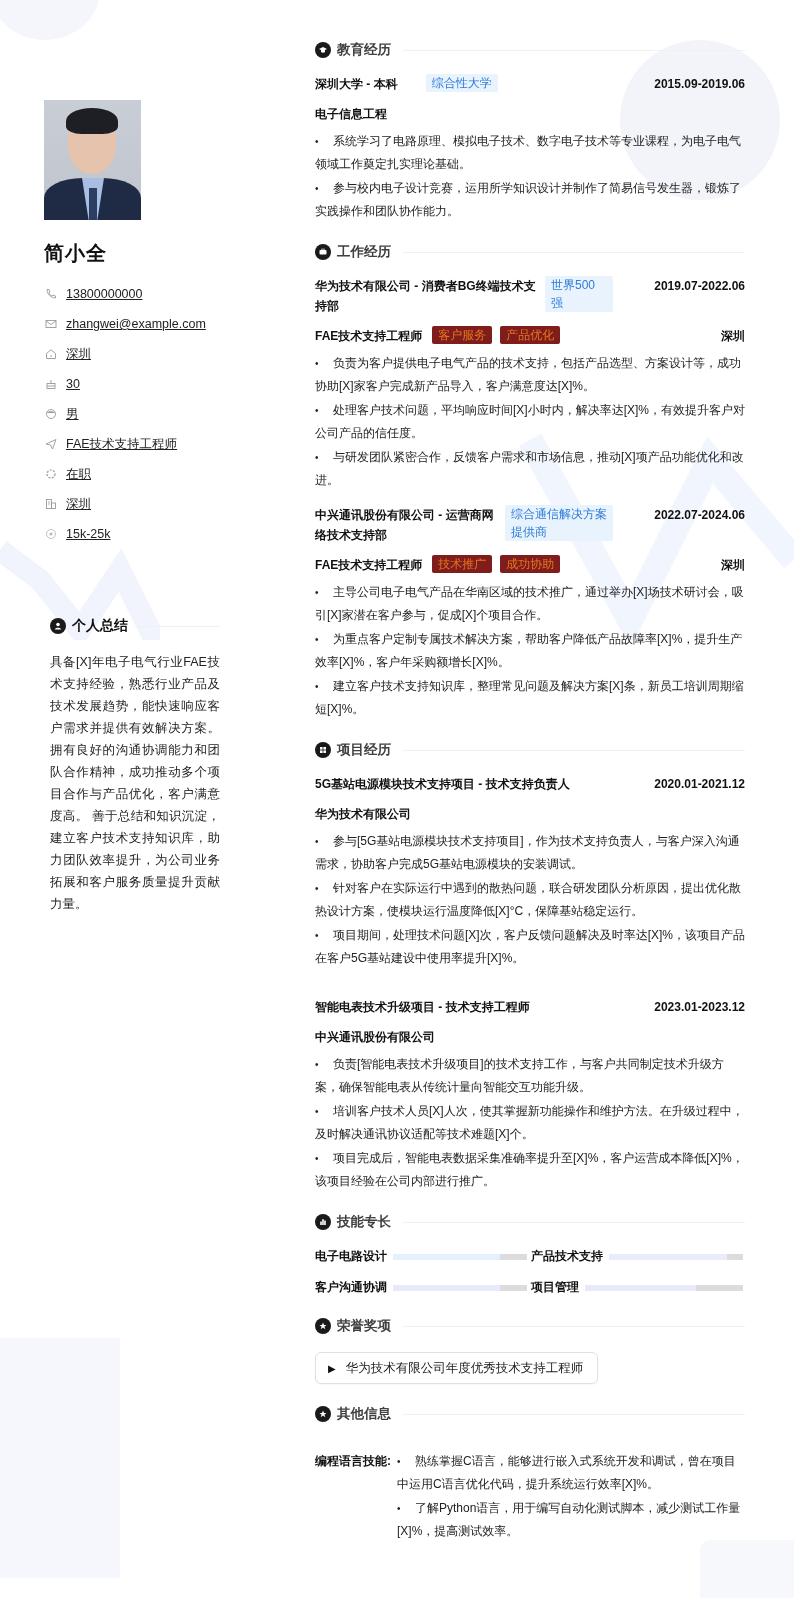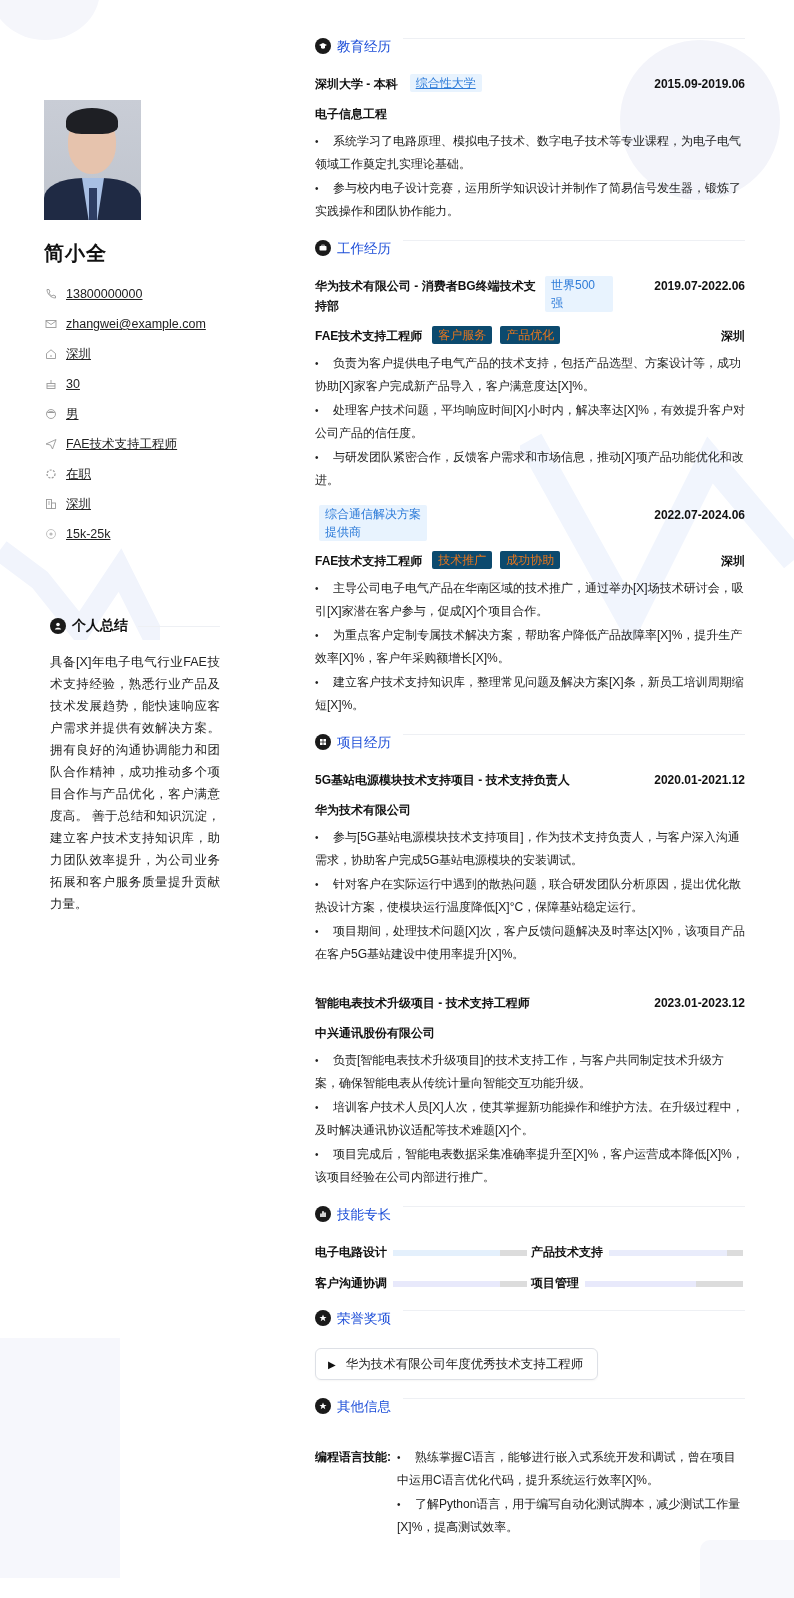--- a/index.html
+++ b/index.html
@@ -32,29 +32,29 @@
     .left-section { position: absolute; left: 50px; top: 617px; width: 170px; }
     .sec-title-left { display: flex; align-items: center; font-size: 14px; font-weight: bold; color: #111; }
     .sec-title-left .line { flex: 1; height: 1px; background: #eef0f4; margin-left: 10px; }
     .summary { margin-top: 16px; font-size: 12.5px; line-height: 22px; color: #222; text-align: justify; }
 
     .sec-icon { width: 16px; height: 16px; border-radius: 50%; background: #1a1a1a; display: inline-flex; align-items: center; justify-content: center; margin-right: 6px; flex-shrink: 0; }
     .sec-icon svg { width: 10px; height: 10px; }
 
     
     .right { position: absolute; left: 315px; top: 38px; width: 430px; }
-    .sec-title { display: flex; align-items: flex-start; font-size: 13.5px; font-weight: normal; color: #1d4ed8; height: 24px; }
+    .sec-title { display: flex; align-items: center; font-size: 13.5px; font-weight: bold; color: #404040; height: 24px; }
     .sec-title .line { flex: 1; height: 1px; background: #eef0f4; margin-left: 12px; }
     .section { margin-bottom: 18px; }
 
     .row { display: flex; align-items: flex-start; justify-content: space-between; font-size: 12px; font-weight: bold; color: #111; }
     .row .lhs { display: flex; align-items: flex-start; }
     .entry-head { margin-top: 12px; line-height: 20px; }
     .tag-blue { display:inline-block; background: #e8f3fe; color: #2d7bd8; font-weight: normal; padding: 0 6px; font-size: 12px; line-height: 18px; border-radius: 2px; }
-    .tag-orange { display:inline-block; background: #0c4a6e; color: #e8761c; font-weight: normal; padding: 0 6px; font-size: 12px; line-height: 18px; border-radius: 2px; margin-left: 8px; }
+    .tag-orange { display:inline-block; background: #7f1d1d; color: #e8761c; font-weight: normal; padding: 0 6px; font-size: 12px; line-height: 18px; border-radius: 2px; margin-left: 8px; }
     .sub { margin-top: 10px; font-size: 12px; font-weight: bold; color: #111; line-height: 20px; }
     .bullets { margin-top: 6px; }
     .bullet { position: relative; padding-left: 0; font-size: 12px; line-height: 22px; color: #222; margin-bottom: 2px; text-indent: 0; }
     .bullet .dot { display: inline-block; width: 18px; font-size: 10px; }
 
     .skills { display: grid; grid-template-columns: 216px 216px; column-gap: 0; row-gap: 14px; margin-top: 14px; }
     .skill { display: flex; align-items: center; font-size: 12px; font-weight: bold; color: #111; }
     .skill .bar { flex: 1; height: 6px; margin-left: 6px; margin-right: 4px; background: #dcdcdc; position: relative; }
     .skill .bar .fill { position: absolute; left: 0; top: 0; bottom: 0; }
 
@@ -197,21 +197,21 @@
             <path d="M1 4 L5 2 L9 4 L5 6Z" fill="#fff"></path>
             <path d="M3 5 L3 7 C4 8 6 8 7 7 L7 5" fill="#fff"></path>
           </svg>
         </span>
       <span>教育经历</span>
       <span class="line"></span>
     </div>
     <div class="row entry-head">
       <div class="lhs">
         <span>深圳大学 - 本科</span>
-        <span class="tag-blue" style="margin-left:12px;text-decoration:underline;">综合性大学</span>
+        <span class="tag-blue" style="margin-left:28px;">综合性大学</span>
       </div>
       <span>2015.09-2019.06</span>
     </div>
     <div class="sub">电子信息工程</div>
     <div class="bullets">
       <div class="bullet"><span class="dot">•</span><span>系统学习了电路原理、模拟电子技术、数字电子技术等专业课程，为电子电气领域工作奠定扎实理论基础。</span></div>
       <div class="bullet"><span class="dot">•</span><span>参与校内电子设计竞赛，运用所学知识设计并制作了简易信号发生器，锻炼了实践操作和团队协作能力。</span></div>
     </div>
   </div>
 
@@ -243,20 +243,21 @@
       <span>深圳</span>
     </div>
     <div class="bullets">
       <div class="bullet"><span class="dot">•</span><span>负责为客户提供电子电气产品的技术支持，包括产品选型、方案设计等，成功协助[X]家客户完成新产品导入，客户满意度达[X]%。</span></div>
       <div class="bullet"><span class="dot">•</span><span>处理客户技术问题，平均响应时间[X]小时内，解决率达[X]%，有效提升客户对公司产品的信任度。</span></div>
       <div class="bullet"><span class="dot">•</span><span>与研发团队紧密合作，反馈客户需求和市场信息，推动[X]项产品功能优化和改进。</span></div>
     </div>
 
     <div class="row entry-head" style="margin-top:14px;">
       <div class="lhs">
+        <span style="width:186px;">中兴通讯股份有限公司 - 运营商网络技术支持部</span>
         <span class="tag-blue" style="margin-left:4px;width:108px;">综合通信解决方案提供商</span>
       </div>
       <span>2022.07-2024.06</span>
     </div>
     <div class="row sub">
       <div class="lhs">
         <span>FAE技术支持工程师</span>
         <span class="tag-orange" style="margin-left:10px;">技术推广</span>
         <span class="tag-orange">成功协助</span>
       </div>

